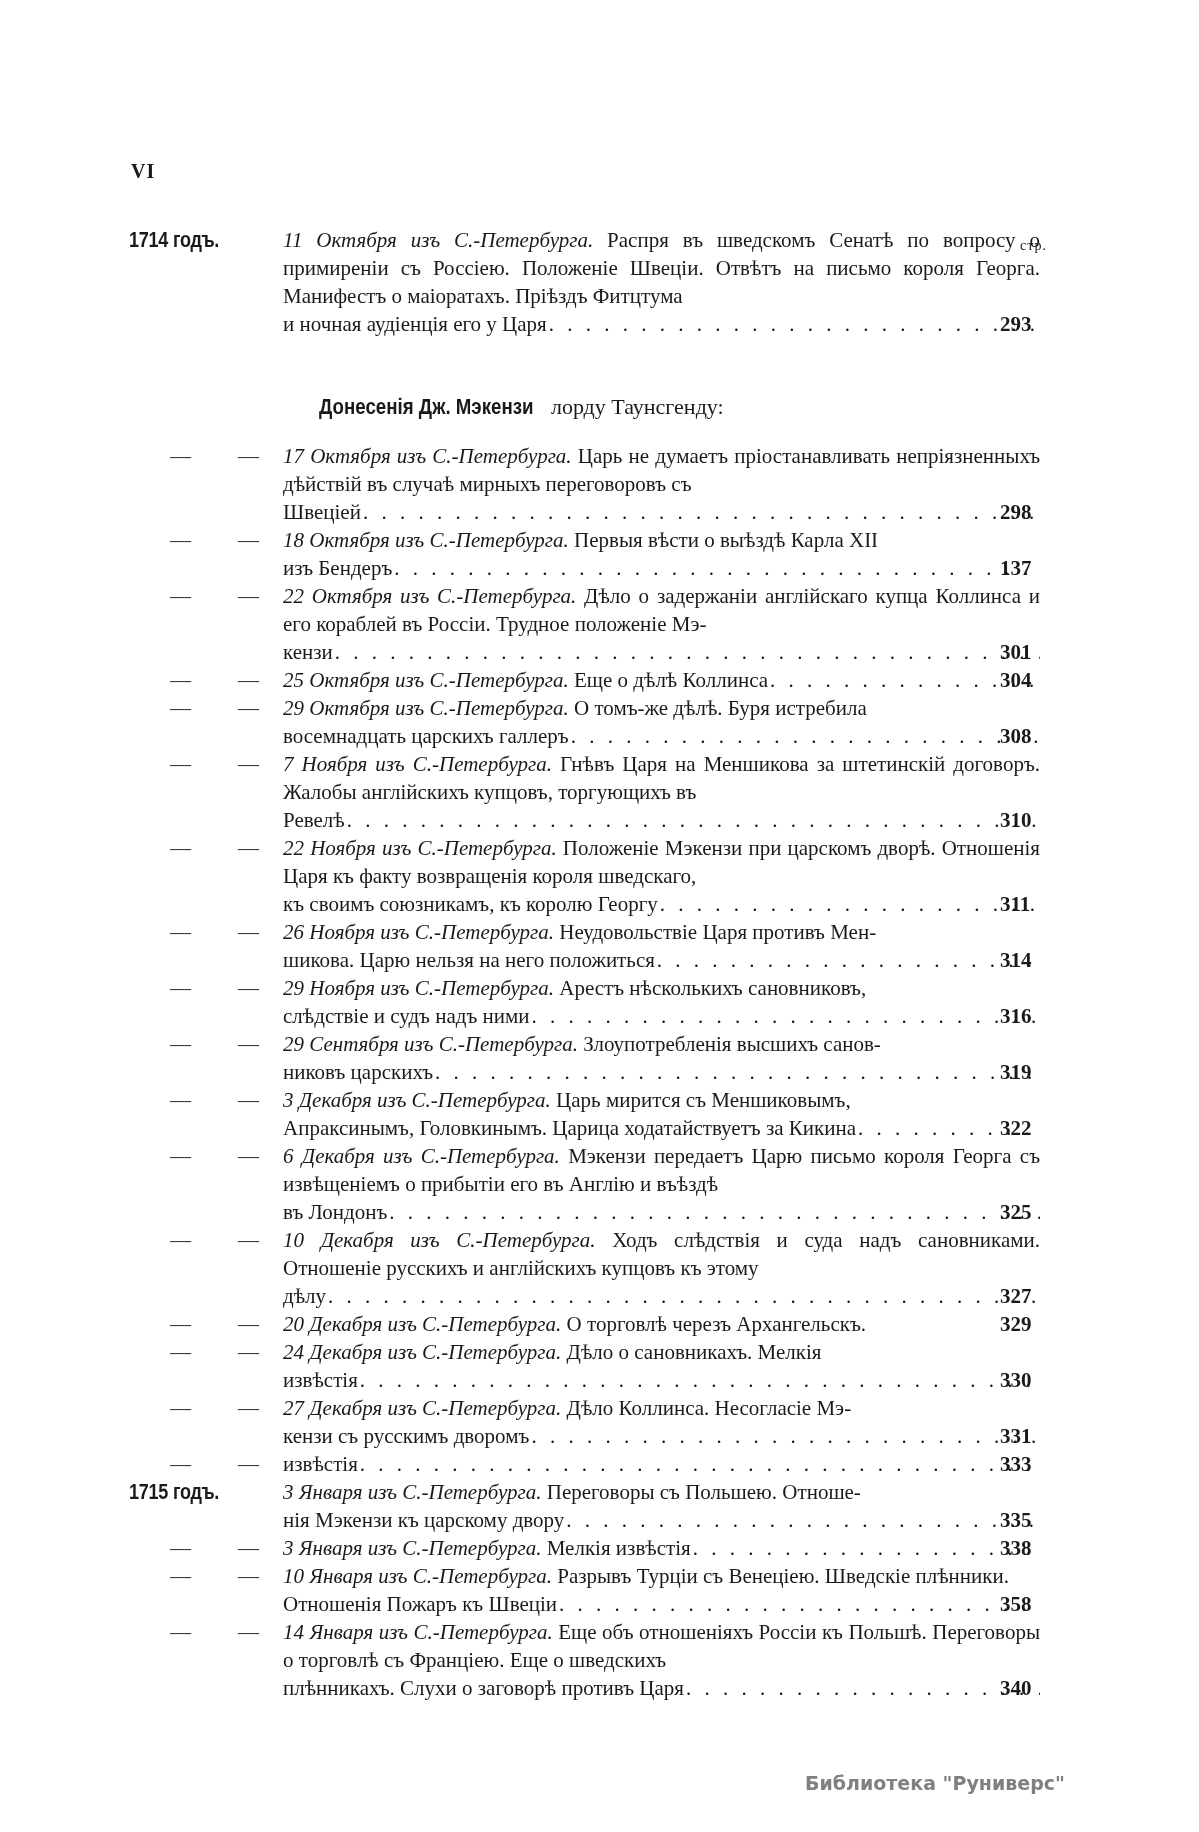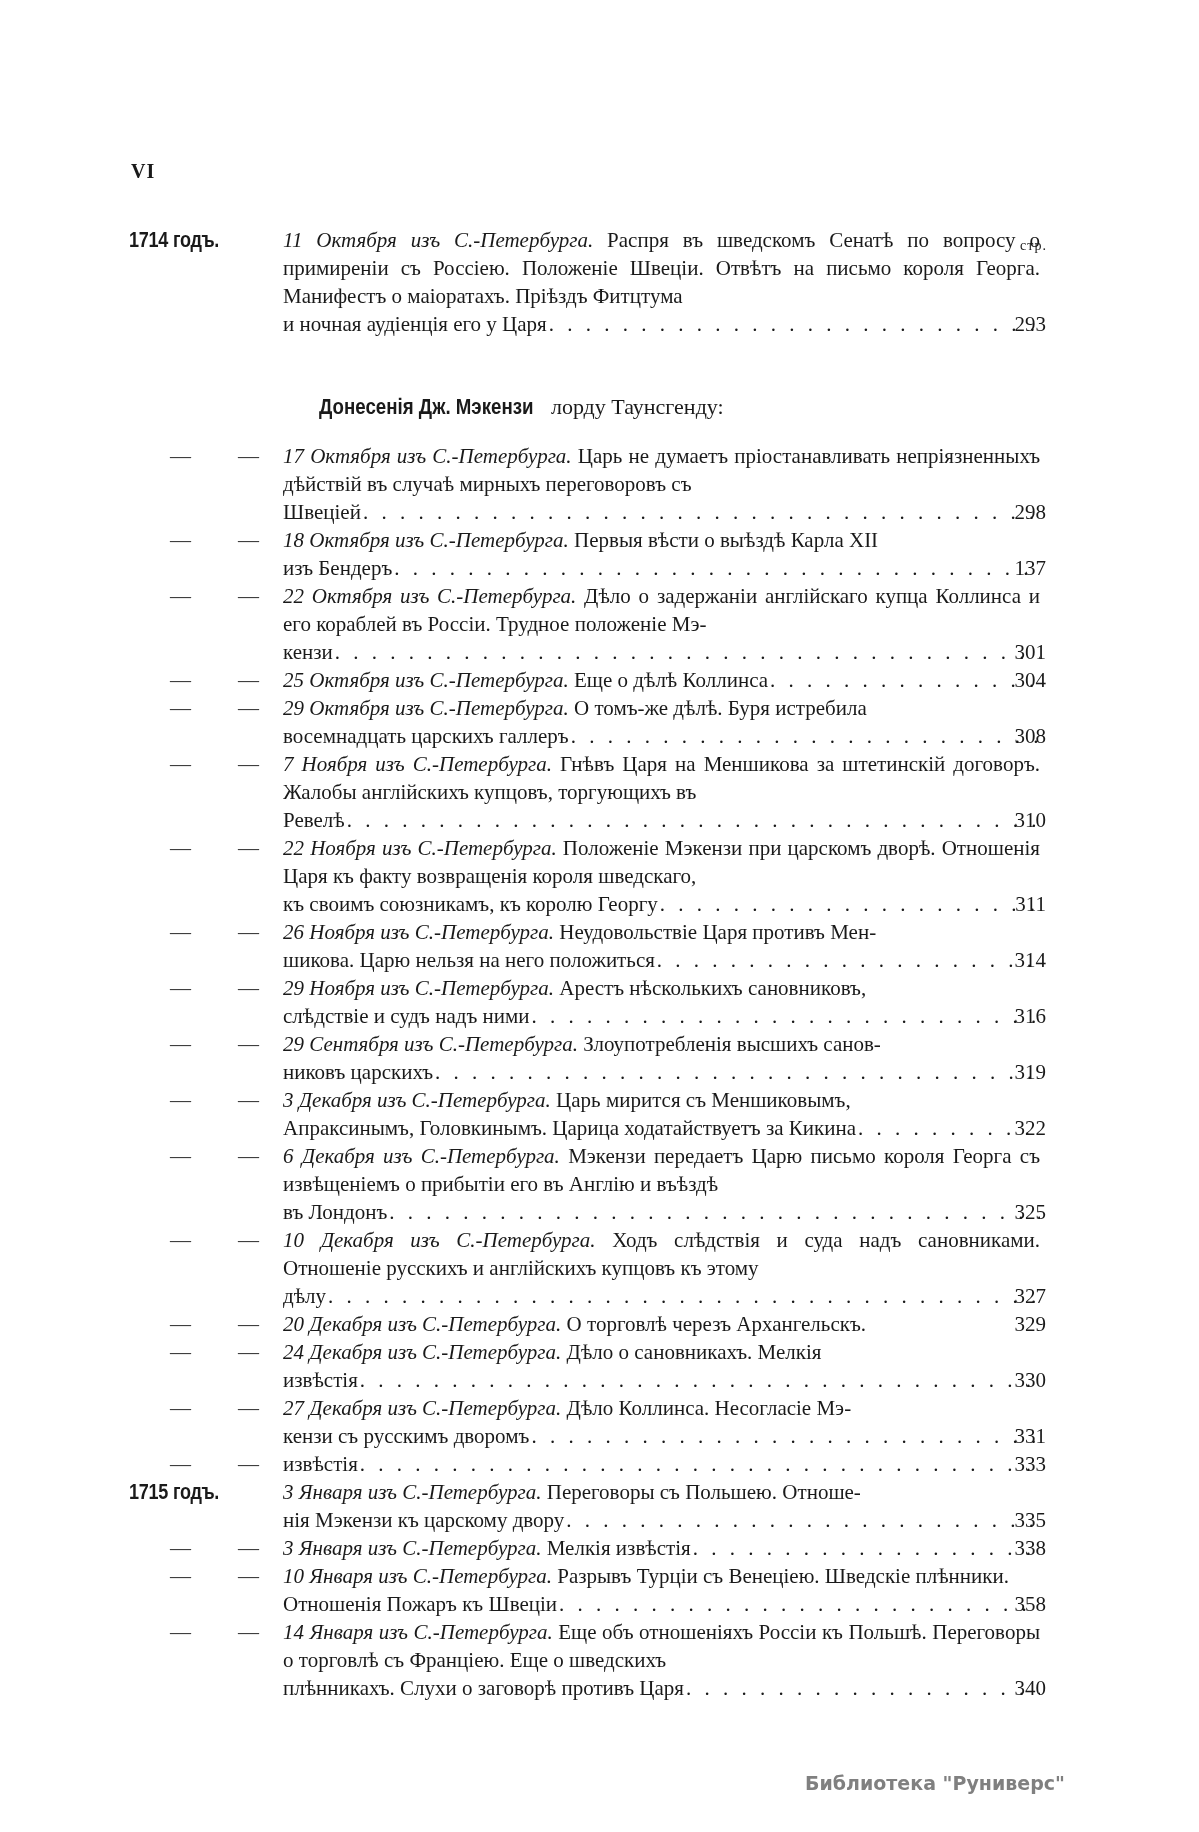--- a/index.html
+++ b/index.html
@@ -29,21 +29,21 @@
       font-weight: bold; font-size: 22px; letter-spacing: -0.3px;
       transform: scaleX(0.82); transform-origin: left top;
     }
     .entry .dash1, .entry .dash2 {
       position: absolute; top: 0; color: #333;
     }
     .entry .dash1 { left: 170px; }
     .entry .dash2 { left: 238px; }
     .entry .date { font-style: italic; }
     .entry .pageref {
-      position: absolute; left: 1000px; bottom: 0; width: 46px; text-align: right;
+      position: absolute; left: 1000px; bottom: 0; width: 46px; text-align: left; font-weight: bold;
     }
     .entry .text-block { text-align: justify; }
     .entry .lastline { display: flex; align-items: center; }
     .entry .dots {
       flex: 1; overflow: hidden; white-space: nowrap; letter-spacing: 4px; margin-left: 2px;
     }
     .entry .dots::after {
       content: ". . . . . . . . . . . . . . . . . . . . . . . . . . . . . . . . . . . . . . . . . . . . . . . . . . . . . . . . . . . . . . . . . . . . . . . . . . . .";
     }
     .section-heading {

